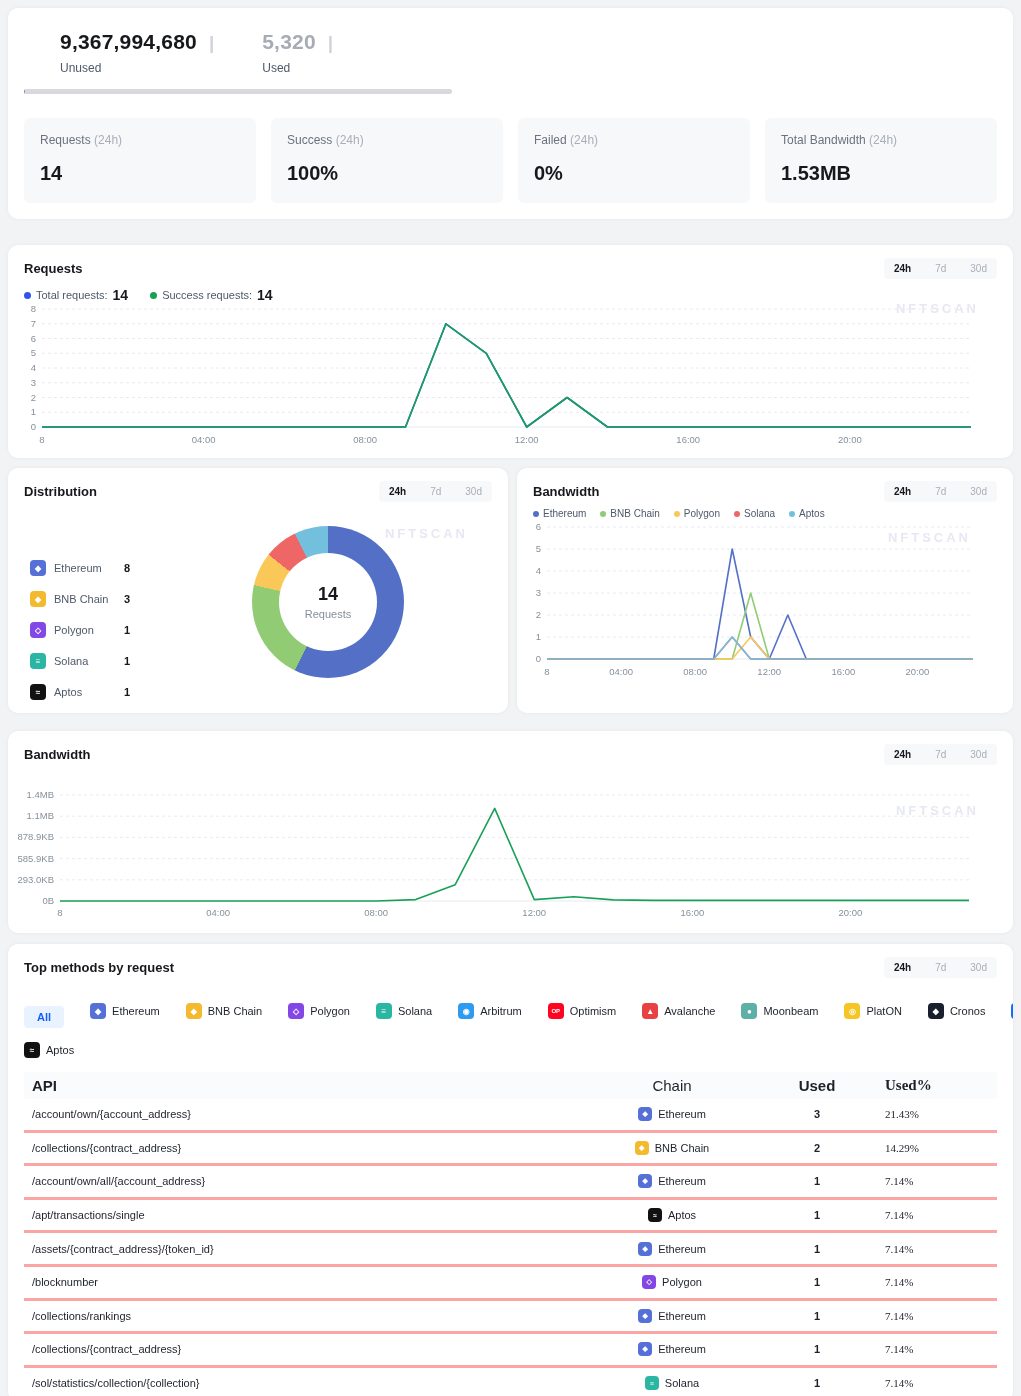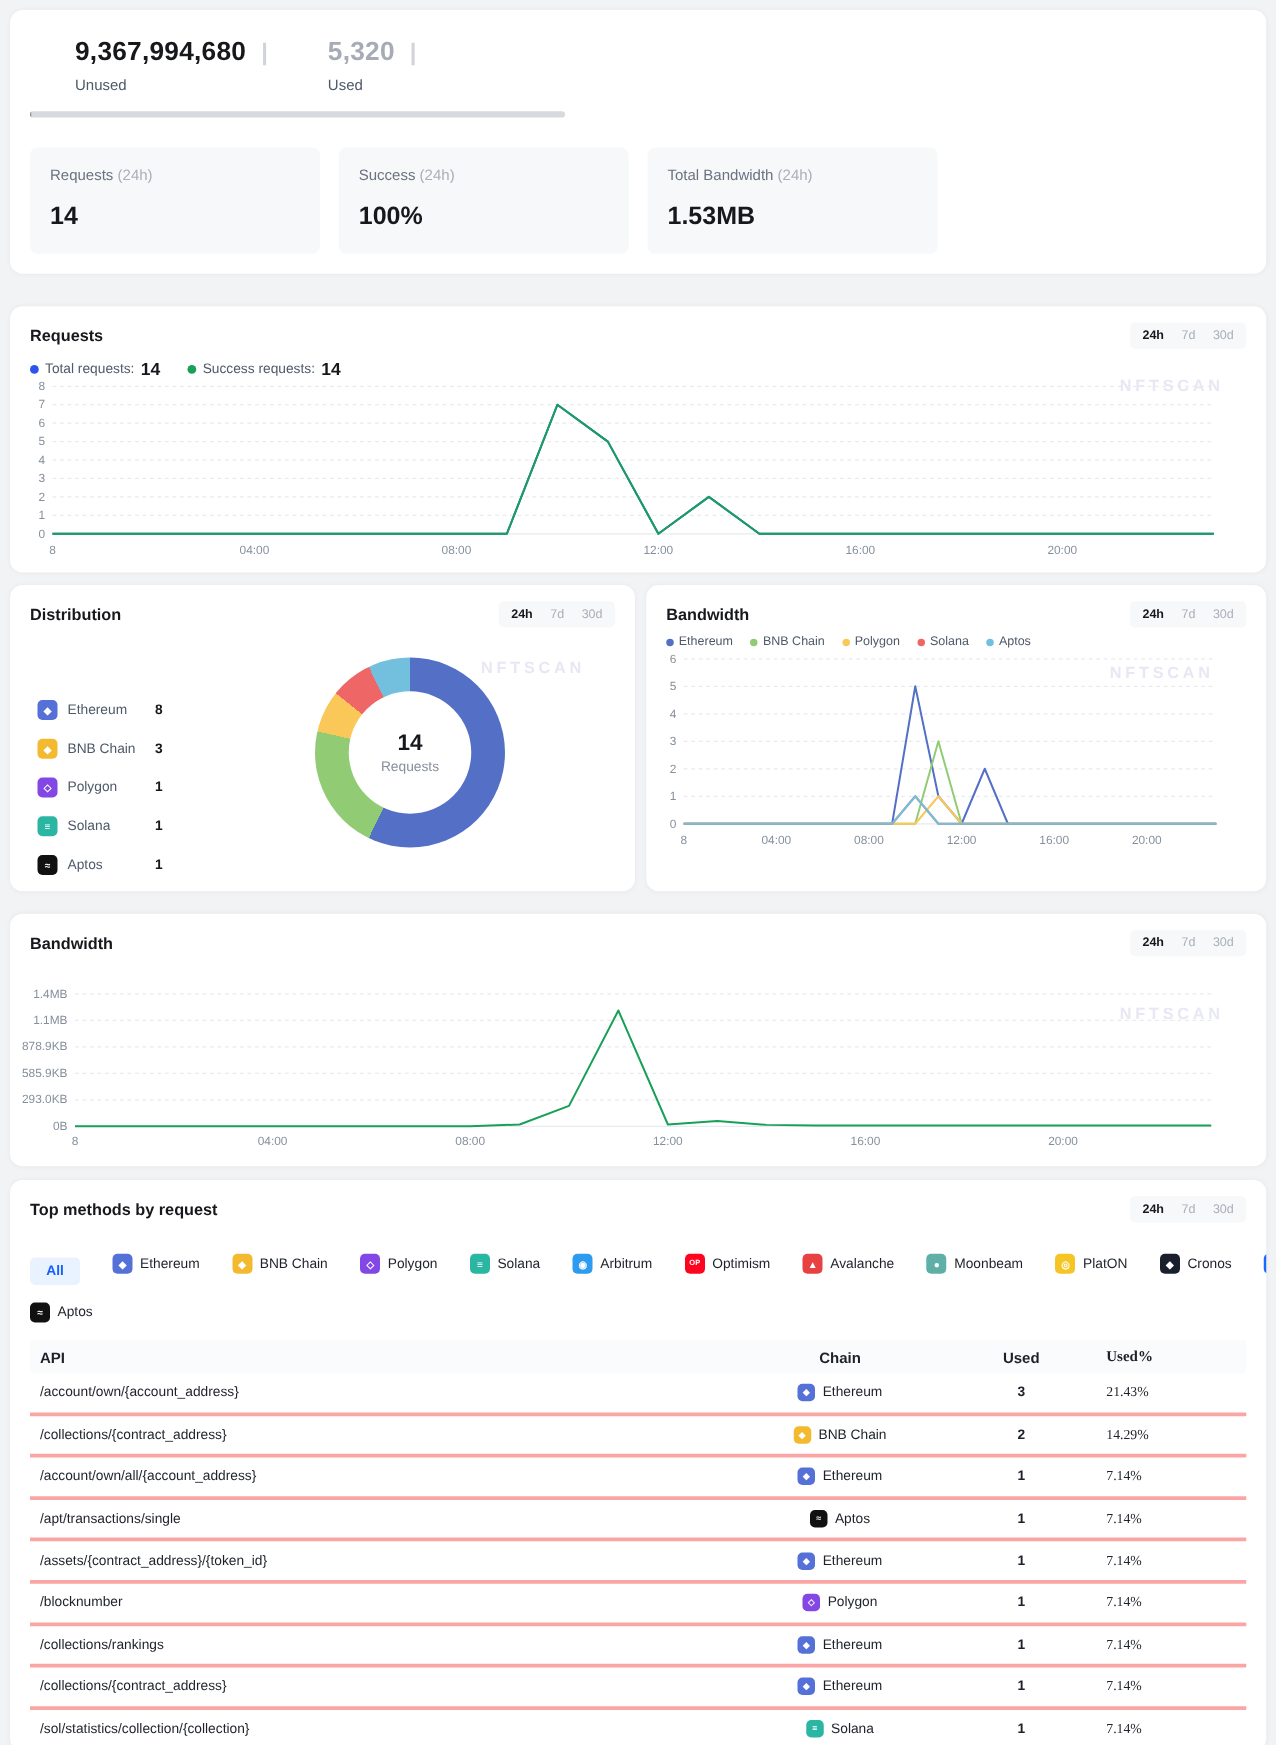--- a/index.html
+++ b/index.html
@@ -21,21 +21,21 @@
   .progress-fill { height:100%; width:0.06%; background:#86909c; }
   .stat-cards { display:grid; grid-template-columns:repeat(4,1fr); gap:15px; margin-top:24px; }
   .stat-card { background:#f7f8fa; border-radius:6px; padding:15px 16px 18px; }
   .stat-card .lab { font-size:12px; color:#6b7280; }
   .stat-card .lab .period { color:#a9aeb8; }
   .stat-card .val { font-size:20px; font-weight:bold; color:#17181c; margin-top:15px; }
 
   
   .p-head { display:flex; justify-content:space-between; align-items:center; padding:13px 16px 6px; }
   .p-title { font-size:13px; font-weight:bold; color:#17181c; }
-  .tf-group { display:flex; background:#f7f8fa; border-radius:4px; padding:3px 4px; gap:2px;text-align:right; }
+  .tf-group { display:flex; background:#f7f8fa; border-radius:4px; padding:3px 4px; gap:12px;text-align:right; }
   .tf-opt { font-size:10px; color:#a9aeb8; padding:2px 6px; border-radius:3px; cursor:pointer; }
   .tf-opt.active { color:#17181c; font-weight:bold; }
 
   
   .chart-panel svg { display:block; }
   .legend-row { display:flex; gap:22px; padding:2px 16px 0; align-items:center; }
   .legend-item { display:flex; align-items:center; gap:5px; }
   .legend-dot { width:7px; height:7px; border-radius:50%; }
   .legend-text { font-size:11px; color:#4e5969; }
   .legend-val { font-size:14px; font-weight:bold; color:#17181c; }
@@ -68,29 +68,29 @@
   .donut-hole .dl { font-size:11px; color:#86909c; margin-top:3px; }
 
   
   .methods-panel { height:457px; overflow:hidden; }
   .chips-row { display:flex; gap:26px; padding:10px 16px 0; align-items:center; flex-wrap:nowrap; }
   .chips-row2 { padding-top:14px; }
   .chip { display:flex; align-items:center; gap:6px; font-size:11px; color:#1d2129; cursor:pointer; white-space:nowrap; }
   .chip.active { background:#e8f3ff; color:#165dff; border-radius:4px; padding:5px 13px; font-weight:bold;margin-top:12px; }
   .methods-table { margin:14px 16px 0; font-size:11px; }
   .mt-row { display:grid; grid-template-columns:1fr 170px 120px 120px; align-items:center; }
-  .mt-head { background:#fafbfc; border-radius:3px; height:27px; color:#4e5969; font-weight:bold; font-size:12px; }
+  .mt-head { background:#fafbfc; border-radius:3px; height:27px; color:#4e5969; font-weight:bold; font-size:15px; }
   .mt-row > div { padding:0 8px; }
   .c-api { text-align:left; color:#1d2129; }
   .c-chain { display:flex; justify-content:center; align-items:center; gap:6px; color:#1d2129; }
   .c-chain .chain-ico { width:14px; height:14px; font-size:7px; }
   .c-used { text-align:center; color:#1d2129; font-weight:bold; }
   .c-pct { color:#1d2129;font-family:Liberation Serif, serif; }
   .mt-body .mt-row { height:33.6px; border-bottom:3px solid #fca5a5; }
-  .mt-head .c-chain { font-weight:bold; }
+  .mt-head .c-chain { font-weight:normal; }
 </style>
 </head>
 <body>
 
 <div class="wrap">
 
   <div class="panel top-panel">
     <div class="summary-row">
       <div class="num-group">
         <div class="big-num dark">9,367,994,680</div>
@@ -107,20 +107,24 @@
       <div class="progress-fill"></div>
     </div>
     <div class="stat-cards" id="stat-cards">
         <div class="stat-card">
           <div class="lab"><span>Requests </span><span class="period">(24h)</span></div>
           <div class="val">14</div>
         </div>
         <div class="stat-card">
           <div class="lab"><span>Success </span><span class="period">(24h)</span></div>
           <div class="val">100%</div>
+        </div>
+        <div class="stat-card">
+          <div class="lab"><span>Failed </span><span class="period">(24h)</span></div>
+          <div class="val">0%</div>
         </div>
         <div class="stat-card">
           <div class="lab"><span>Total Bandwidth </span><span class="period">(24h)</span></div>
           <div class="val">1.53MB</div>
         </div>
       </div>
   </div>
 
   <div class="panel requests-panel chart-panel">
     <div class="p-head">

